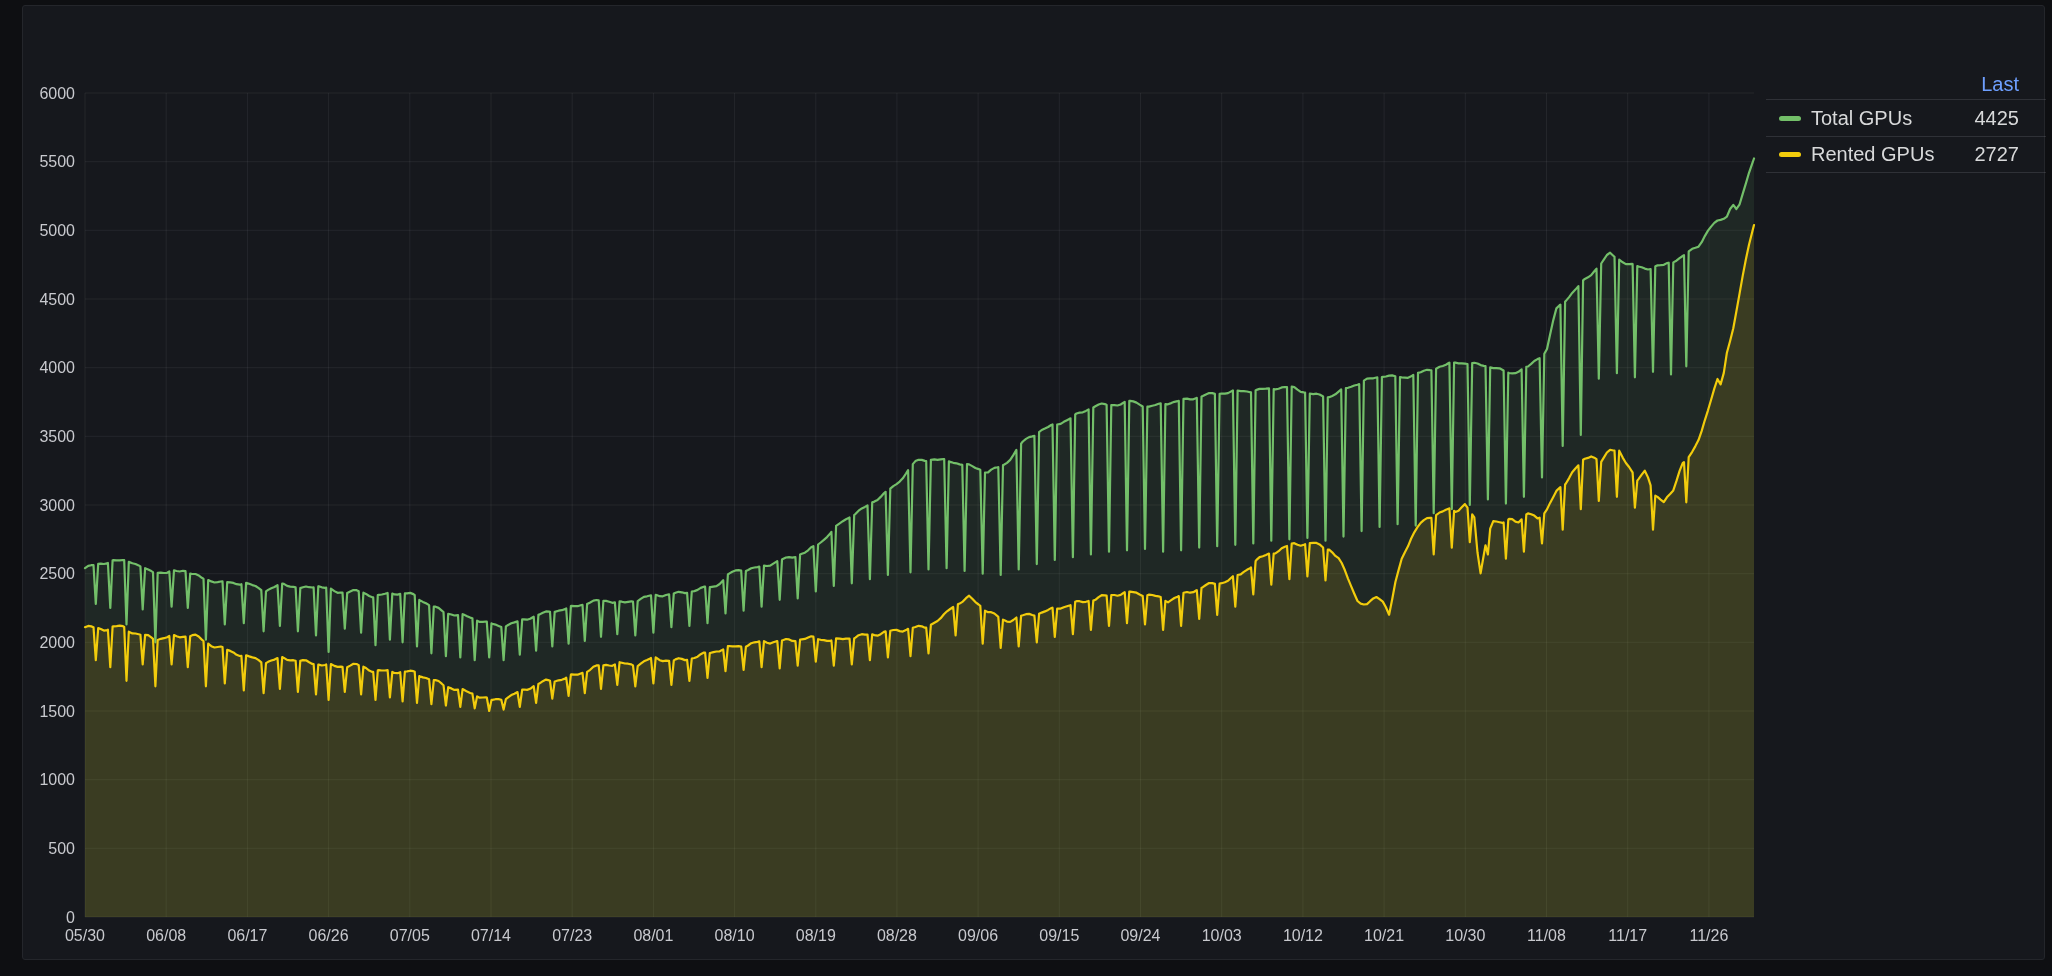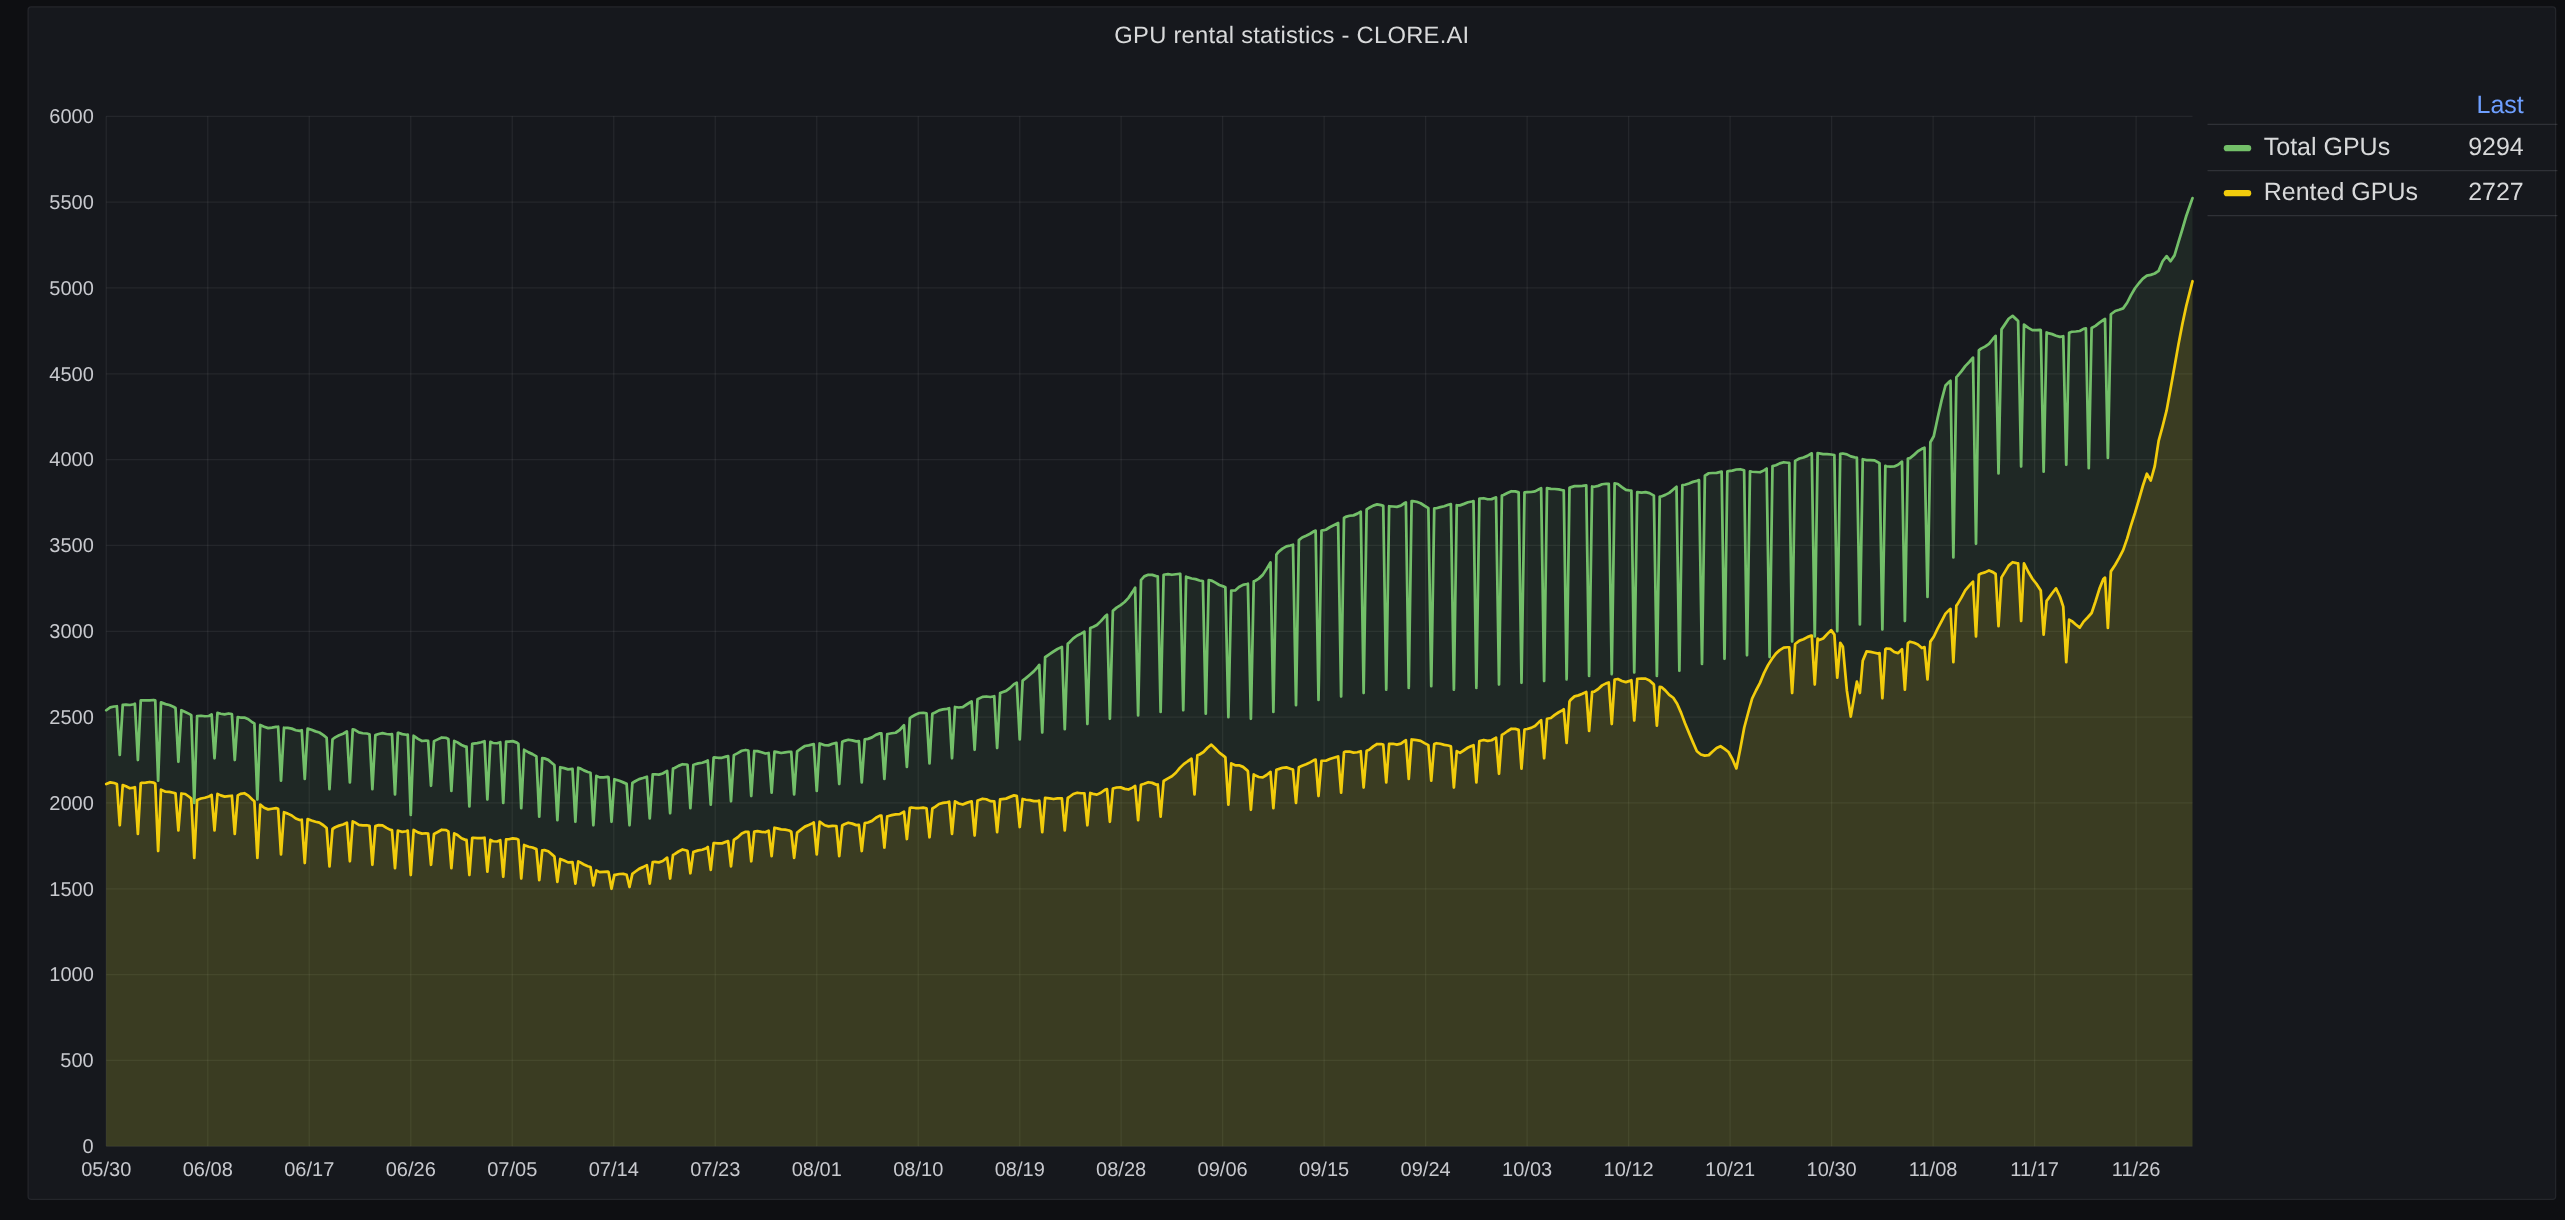--- a/index.html
+++ b/index.html
@@ -95,29 +95,28 @@
         <text x="1523.5" y="935" text-anchor="middle">11/08</text>
         <line x1="1604.7" x2="1604.7" y1="87" y2="911" class="grid"></line>
         <text x="1604.7" y="935" text-anchor="middle">11/17</text>
         <line x1="1685.9" x2="1685.9" y1="87" y2="911" class="grid"></line>
         <text x="1685.9" y="935" text-anchor="middle">11/26</text>
         <polygon points="62.0,562.2 65.2,559.9 68.3,559.2 70.5,559.0 72.8,597.9 75.2,557.9 77.8,557.7 80.9,558.0 84.1,557.4 84.9,557.0 87.3,602.0 89.6,554.3 90.4,554.2 93.6,554.3 96.7,554.3 99.9,554.0 101.2,554.2 103.5,618.5 105.8,555.9 109.4,557.3 112.5,558.0 115.7,559.4 117.4,560.4 119.7,603.4 122.1,562.2 125.2,563.6 128.3,565.1 130.0,566.1 132.4,636.3 134.7,566.8 137.8,566.6 140.9,567.0 144.1,566.8 146.3,565.5 148.6,600.6 151.0,564.3 153.6,565.0 156.7,565.5 159.9,564.8 162.5,565.2 164.8,602.0 167.2,567.7 169.4,568.0 172.5,568.0 175.7,569.4 178.8,571.8 180.5,572.7 182.9,633.6 185.2,574.0 188.3,575.4 191.5,576.5 194.6,576.1 197.8,575.5 199.5,575.4 201.8,618.5 204.2,576.2 207.2,576.3 210.4,576.9 213.6,578.2 216.7,578.7 218.4,578.2 220.8,617.1 223.1,576.9 226.2,577.8 229.4,579.1 232.5,580.0 235.7,582.1 238.3,584.2 240.6,625.3 243.0,585.4 245.1,583.9 248.3,582.2 251.5,581.0 254.5,579.1 256.9,619.9 259.2,577.5 260.9,577.9 264.1,579.9 267.2,580.6 270.4,580.8 272.6,581.4 274.9,625.3 277.3,582.1 279.9,581.2 283.0,580.5 286.2,581.2 289.3,581.5 290.6,581.3 293.0,629.5 295.3,580.3 295.7,580.2 298.8,581.3 302.0,581.8 303.2,581.7 305.6,645.9 307.9,582.6 308.3,582.9 311.4,585.1 314.6,586.8 317.8,586.5 319.5,586.6 321.8,622.6 324.2,586.9 327.2,585.5 330.4,584.0 333.6,584.2 335.7,585.2 338.1,626.7 340.4,586.7 343.0,587.9 346.2,590.0 349.3,591.3 350.2,591.3 352.5,639.1 354.8,589.1 355.7,588.9 358.8,588.5 362.0,587.8 364.6,587.0 366.9,633.6 369.3,587.5 371.4,588.4 374.6,588.6 377.2,587.8 379.6,636.3 381.9,587.3 384.1,587.3 387.2,586.9 390.4,588.1 391.7,589.1 394.0,640.5 396.3,593.8 396.7,594.1 399.9,595.9 403.0,597.3 406.1,599.1 408.4,647.3 410.8,600.5 412.5,600.7 415.6,601.9 418.8,604.6 420.5,606.0 422.9,650.1 425.2,607.8 428.3,608.5 431.4,609.5 435.0,609.1 437.3,651.4 439.6,608.2 440.9,608.6 444.1,610.3 447.2,611.6 449.4,612.2 451.7,654.2 454.1,614.7 456.7,615.9 459.9,615.9 463.0,615.5 463.8,615.6 466.2,651.4 468.5,617.4 469.3,617.7 472.5,618.6 475.6,619.9 478.3,621.1 480.6,654.2 482.9,620.4 485.1,619.0 488.3,617.3 491.4,616.4 494.5,615.4 496.8,648.7 499.2,613.4 500.9,613.4 504.1,613.7 507.2,612.8 510.7,610.7 513.1,644.6 515.4,608.9 516.7,608.4 519.8,606.7 523.0,605.4 526.2,605.6 527.0,605.8 529.3,640.5 531.7,605.8 532.5,605.6 535.6,604.7 538.8,604.2 542.0,603.1 543.2,602.4 545.6,637.7 547.9,600.0 548.3,599.9 551.4,600.2 554.6,600.2 557.7,599.3 559.5,598.9 561.8,635.0 564.1,598.1 567.2,596.5 570.4,594.6 573.5,594.0 575.7,594.4 578.0,630.8 580.4,594.8 583.0,594.9 586.2,595.8 589.3,596.8 591.9,596.4 594.3,628.1 596.6,595.3 598.8,595.7 601.9,596.4 605.1,595.9 608.3,595.4 610.0,595.5 612.3,629.5 614.7,595.1 617.7,592.9 620.9,590.8 624.0,590.3 627.2,589.5 628.0,589.3 630.4,626.7 632.7,588.8 633.5,589.0 636.7,590.2 639.8,590.3 643.0,589.0 646.1,588.3 648.4,621.2 650.8,587.4 652.5,586.7 655.6,585.8 658.8,586.3 661.9,587.1 664.1,586.9 666.4,619.9 668.8,585.5 671.4,585.1 674.6,583.9 677.7,581.9 680.9,580.7 682.1,580.7 684.5,617.1 686.8,581.2 687.2,581.2 690.4,580.6 693.5,580.2 696.7,578.0 700.2,574.2 702.5,607.5 704.9,568.5 706.1,567.6 709.3,565.8 712.5,564.4 715.6,564.2 718.2,564.7 720.6,604.7 722.9,565.0 725.1,564.0 728.2,562.3 731.4,561.5 734.6,561.1 736.3,560.6 738.6,600.6 741.0,559.6 744.0,560.0 747.2,559.7 750.3,557.6 753.5,555.6 754.3,555.2 756.7,593.8 759.0,553.4 759.8,553.0 763.0,551.5 766.1,551.2 769.3,551.6 772.4,551.0 774.7,592.4 777.1,548.5 778.8,547.8 781.9,546.7 785.1,544.3 788.2,541.3 790.4,540.1 792.8,585.5 795.1,538.5 797.7,536.5 800.9,533.8 804.0,531.1 807.2,527.6 808.4,525.9 810.8,580.0 813.1,519.8 816.7,517.3 819.8,515.2 823.0,513.2 826.1,511.7 826.5,511.5 828.8,577.3 831.2,509.1 832.4,508.0 835.6,504.7 838.8,502.4 841.9,500.9 844.5,499.4 846.9,573.2 849.2,496.4 851.4,495.6 854.5,494.0 857.7,490.9 860.9,487.3 862.6,485.8 864.9,569.0 867.3,482.7 870.3,480.1 873.5,478.1 876.7,475.6 879.8,472.3 883.0,467.5 885.1,464.1 887.5,566.3 889.8,458.1 892.4,455.1 895.6,453.8 898.8,453.9 901.9,454.9 903.2,455.1 905.5,563.5 907.9,453.8 911.4,453.3 914.5,453.8 917.7,453.4 920.9,453.0 921.2,453.1 923.6,562.2 925.9,455.3 927.2,455.9 930.3,456.8 933.5,457.3 936.6,458.4 939.3,458.9 941.6,564.9 944.0,458.1 946.1,458.4 949.3,460.1 952.4,462.0 955.6,463.1 957.3,463.8 959.7,567.7 962.0,466.5 965.1,466.4 968.2,463.6 971.4,461.9 974.5,461.2 975.3,461.0 977.7,569.0 980.0,459.1 980.9,458.8 984.0,456.9 987.2,453.9 990.3,449.1 993.4,443.9 995.7,563.5 998.1,437.7 999.8,435.5 1003.0,432.9 1006.1,431.1 1009.3,430.4 1011.4,429.8 1013.8,558.1 1016.1,426.1 1018.7,424.0 1021.9,422.6 1025.1,421.0 1028.2,419.0 1029.5,418.5 1031.8,553.9 1034.2,418.5 1037.7,417.8 1040.8,415.8 1044.0,414.2 1047.2,412.6 1047.5,412.3 1049.9,551.2 1052.2,408.4 1053.5,407.5 1056.6,406.6 1059.8,406.3 1062.9,404.9 1065.6,403.4 1067.9,548.4 1070.3,401.5 1072.4,400.2 1075.6,398.5 1078.7,397.5 1081.9,398.1 1083.6,398.7 1086.0,545.7 1088.3,399.0 1091.4,399.2 1094.5,399.5 1097.7,398.5 1100.8,396.4 1101.7,395.9 1104.0,544.3 1106.3,394.9 1107.2,394.9 1110.3,395.4 1113.5,396.6 1116.6,398.6 1119.7,400.5 1122.0,542.9 1124.4,400.7 1126.1,400.6 1129.3,399.7 1132.4,399.0 1135.6,397.8 1137.7,397.3 1140.1,545.7 1142.4,398.2 1145.0,398.3 1148.2,397.1 1151.4,395.8 1154.5,395.2 1155.8,394.9 1158.1,544.3 1160.5,392.9 1164.0,392.6 1167.1,393.4 1170.3,393.3 1173.5,392.0 1173.8,391.9 1176.2,541.6 1178.5,390.5 1179.8,390.0 1182.9,388.4 1186.1,387.0 1189.3,387.1 1191.9,387.9 1194.2,540.2 1196.6,387.9 1198.7,387.7 1201.9,387.6 1205.0,387.1 1208.2,385.4 1209.9,384.5 1212.3,538.8 1214.6,384.5 1217.7,385.1 1220.8,385.2 1224.0,385.5 1227.1,386.2 1228.0,386.3 1230.3,537.5 1232.6,384.3 1233.5,383.9 1236.6,382.9 1239.8,382.9 1242.9,382.7 1246.0,382.3 1248.3,534.7 1250.7,383.2 1252.4,383.4 1255.6,382.7 1258.7,381.4 1261.9,381.0 1264.0,381.1 1266.4,533.3 1268.7,380.7 1271.3,381.2 1274.5,383.7 1277.7,385.9 1280.8,386.4 1282.1,386.5 1284.4,532.0 1286.8,387.7 1290.3,388.1 1293.5,387.7 1296.6,388.5 1299.8,390.3 1300.1,390.5 1302.5,534.7 1304.8,391.3 1306.1,391.2 1309.2,389.9 1312.4,388.3 1315.6,385.6 1318.2,383.4 1320.5,530.6 1322.9,382.0 1325.0,381.8 1328.2,380.8 1331.3,379.5 1334.5,378.7 1336.2,378.1 1338.6,525.1 1340.9,374.6 1344.0,372.6 1347.1,372.4 1350.3,372.3 1353.4,371.5 1354.3,371.3 1356.6,521.0 1358.9,371.0 1359.8,370.9 1362.9,370.5 1366.1,369.6 1369.2,369.4 1372.3,370.2 1374.6,518.2 1377.0,371.1 1378.7,371.4 1381.9,371.6 1385.0,371.8 1388.2,370.3 1390.3,368.8 1392.7,519.6 1395.0,366.9 1397.7,366.2 1400.8,364.7 1404.0,363.8 1407.1,364.2 1408.4,364.3 1410.7,507.2 1413.1,362.7 1416.6,360.8 1419.8,360.0 1422.9,358.7 1426.1,356.8 1426.4,356.7 1428.8,503.1 1431.1,356.5 1432.4,356.7 1435.5,357.3 1438.7,357.3 1441.9,357.6 1444.5,358.0 1446.8,499.0 1449.2,357.1 1451.3,356.8 1454.5,357.5 1457.6,359.1 1460.8,359.9 1462.5,360.1 1464.9,493.5 1467.2,361.4 1470.3,362.1 1473.4,362.1 1476.6,362.3 1479.7,364.0 1480.6,364.5 1482.9,497.6 1485.3,366.7 1486.1,367.0 1489.2,367.3 1492.4,367.2 1495.5,365.8 1498.6,363.3 1500.9,490.8 1503.3,360.9 1505.0,360.5 1508.2,357.9 1511.3,355.0 1514.5,353.1 1516.6,352.2 1519.0,471.5 1521.3,347.8 1524.0,343.0 1527.1,328.4 1530.3,314.1 1533.4,302.4 1536.6,299.2 1537.4,298.6 1539.7,439.9 1542.1,295.7 1542.9,294.9 1546.1,291.1 1549.2,286.9 1552.4,283.6 1555.4,280.1 1557.8,429.0 1560.1,274.3 1561.8,272.9 1565.0,271.3 1568.2,269.1 1571.3,265.2 1573.5,262.7 1575.8,372.7 1578.2,257.5 1580.8,253.7 1583.9,249.0 1587.1,246.7 1590.3,249.7 1591.5,250.8 1593.9,367.2 1596.2,253.7 1599.7,256.3 1602.9,258.1 1606.1,258.1 1609.2,257.9 1609.6,258.0 1611.9,371.3 1614.3,260.0 1615.5,260.5 1618.7,261.3 1621.8,262.6 1625.0,263.5 1627.6,263.0 1630.0,365.8 1632.3,260.2 1634.5,259.4 1637.6,259.2 1640.8,258.8 1643.9,257.1 1645.7,256.7 1648.0,368.5 1650.3,256.4 1653.4,254.7 1656.6,252.1 1659.7,250.0 1661.0,249.2 1663.3,360.3 1665.7,245.4 1669.2,242.8 1672.4,241.8 1675.5,240.7 1678.7,236.2 1681.8,230.1 1685.0,224.6 1688.1,220.6 1691.3,216.9 1694.5,214.5 1697.6,213.9 1700.8,212.8 1703.9,210.7 1707.1,203.0 1710.3,198.9 1713.4,203.0 1716.6,198.3 1719.7,187.9 1722.9,177.4 1726.0,166.8 1729.2,157.6 1731.0,152.5 1731.0,911 62.0,911" fill="rgba(115,191,105,0.10)"></polygon>
         <polyline points="62.0,562.2 65.2,559.9 68.3,559.2 70.5,559.0 72.8,597.9 75.2,557.9 77.8,557.7 80.9,558.0 84.1,557.4 84.9,557.0 87.3,602.0 89.6,554.3 90.4,554.2 93.6,554.3 96.7,554.3 99.9,554.0 101.2,554.2 103.5,618.5 105.8,555.9 109.4,557.3 112.5,558.0 115.7,559.4 117.4,560.4 119.7,603.4 122.1,562.2 125.2,563.6 128.3,565.1 130.0,566.1 132.4,636.3 134.7,566.8 137.8,566.6 140.9,567.0 144.1,566.8 146.3,565.5 148.6,600.6 151.0,564.3 153.6,565.0 156.7,565.5 159.9,564.8 162.5,565.2 164.8,602.0 167.2,567.7 169.4,568.0 172.5,568.0 175.7,569.4 178.8,571.8 180.5,572.7 182.9,633.6 185.2,574.0 188.3,575.4 191.5,576.5 194.6,576.1 197.8,575.5 199.5,575.4 201.8,618.5 204.2,576.2 207.2,576.3 210.4,576.9 213.6,578.2 216.7,578.7 218.4,578.2 220.8,617.1 223.1,576.9 226.2,577.8 229.4,579.1 232.5,580.0 235.7,582.1 238.3,584.2 240.6,625.3 243.0,585.4 245.1,583.9 248.3,582.2 251.5,581.0 254.5,579.1 256.9,619.9 259.2,577.5 260.9,577.9 264.1,579.9 267.2,580.6 270.4,580.8 272.6,581.4 274.9,625.3 277.3,582.1 279.9,581.2 283.0,580.5 286.2,581.2 289.3,581.5 290.6,581.3 293.0,629.5 295.3,580.3 295.7,580.2 298.8,581.3 302.0,581.8 303.2,581.7 305.6,645.9 307.9,582.6 308.3,582.9 311.4,585.1 314.6,586.8 317.8,586.5 319.5,586.6 321.8,622.6 324.2,586.9 327.2,585.5 330.4,584.0 333.6,584.2 335.7,585.2 338.1,626.7 340.4,586.7 343.0,587.9 346.2,590.0 349.3,591.3 350.2,591.3 352.5,639.1 354.8,589.1 355.7,588.9 358.8,588.5 362.0,587.8 364.6,587.0 366.9,633.6 369.3,587.5 371.4,588.4 374.6,588.6 377.2,587.8 379.6,636.3 381.9,587.3 384.1,587.3 387.2,586.9 390.4,588.1 391.7,589.1 394.0,640.5 396.3,593.8 396.7,594.1 399.9,595.9 403.0,597.3 406.1,599.1 408.4,647.3 410.8,600.5 412.5,600.7 415.6,601.9 418.8,604.6 420.5,606.0 422.9,650.1 425.2,607.8 428.3,608.5 431.4,609.5 435.0,609.1 437.3,651.4 439.6,608.2 440.9,608.6 444.1,610.3 447.2,611.6 449.4,612.2 451.7,654.2 454.1,614.7 456.7,615.9 459.9,615.9 463.0,615.5 463.8,615.6 466.2,651.4 468.5,617.4 469.3,617.7 472.5,618.6 475.6,619.9 478.3,621.1 480.6,654.2 482.9,620.4 485.1,619.0 488.3,617.3 491.4,616.4 494.5,615.4 496.8,648.7 499.2,613.4 500.9,613.4 504.1,613.7 507.2,612.8 510.7,610.7 513.1,644.6 515.4,608.9 516.7,608.4 519.8,606.7 523.0,605.4 526.2,605.6 527.0,605.8 529.3,640.5 531.7,605.8 532.5,605.6 535.6,604.7 538.8,604.2 542.0,603.1 543.2,602.4 545.6,637.7 547.9,600.0 548.3,599.9 551.4,600.2 554.6,600.2 557.7,599.3 559.5,598.9 561.8,635.0 564.1,598.1 567.2,596.5 570.4,594.6 573.5,594.0 575.7,594.4 578.0,630.8 580.4,594.8 583.0,594.9 586.2,595.8 589.3,596.8 591.9,596.4 594.3,628.1 596.6,595.3 598.8,595.7 601.9,596.4 605.1,595.9 608.3,595.4 610.0,595.5 612.3,629.5 614.7,595.1 617.7,592.9 620.9,590.8 624.0,590.3 627.2,589.5 628.0,589.3 630.4,626.7 632.7,588.8 633.5,589.0 636.7,590.2 639.8,590.3 643.0,589.0 646.1,588.3 648.4,621.2 650.8,587.4 652.5,586.7 655.6,585.8 658.8,586.3 661.9,587.1 664.1,586.9 666.4,619.9 668.8,585.5 671.4,585.1 674.6,583.9 677.7,581.9 680.9,580.7 682.1,580.7 684.5,617.1 686.8,581.2 687.2,581.2 690.4,580.6 693.5,580.2 696.7,578.0 700.2,574.2 702.5,607.5 704.9,568.5 706.1,567.6 709.3,565.8 712.5,564.4 715.6,564.2 718.2,564.7 720.6,604.7 722.9,565.0 725.1,564.0 728.2,562.3 731.4,561.5 734.6,561.1 736.3,560.6 738.6,600.6 741.0,559.6 744.0,560.0 747.2,559.7 750.3,557.6 753.5,555.6 754.3,555.2 756.7,593.8 759.0,553.4 759.8,553.0 763.0,551.5 766.1,551.2 769.3,551.6 772.4,551.0 774.7,592.4 777.1,548.5 778.8,547.8 781.9,546.7 785.1,544.3 788.2,541.3 790.4,540.1 792.8,585.5 795.1,538.5 797.7,536.5 800.9,533.8 804.0,531.1 807.2,527.6 808.4,525.9 810.8,580.0 813.1,519.8 816.7,517.3 819.8,515.2 823.0,513.2 826.1,511.7 826.5,511.5 828.8,577.3 831.2,509.1 832.4,508.0 835.6,504.7 838.8,502.4 841.9,500.9 844.5,499.4 846.9,573.2 849.2,496.4 851.4,495.6 854.5,494.0 857.7,490.9 860.9,487.3 862.6,485.8 864.9,569.0 867.3,482.7 870.3,480.1 873.5,478.1 876.7,475.6 879.8,472.3 883.0,467.5 885.1,464.1 887.5,566.3 889.8,458.1 892.4,455.1 895.6,453.8 898.8,453.9 901.9,454.9 903.2,455.1 905.5,563.5 907.9,453.8 911.4,453.3 914.5,453.8 917.7,453.4 920.9,453.0 921.2,453.1 923.6,562.2 925.9,455.3 927.2,455.9 930.3,456.8 933.5,457.3 936.6,458.4 939.3,458.9 941.6,564.9 944.0,458.1 946.1,458.4 949.3,460.1 952.4,462.0 955.6,463.1 957.3,463.8 959.7,567.7 962.0,466.5 965.1,466.4 968.2,463.6 971.4,461.9 974.5,461.2 975.3,461.0 977.7,569.0 980.0,459.1 980.9,458.8 984.0,456.9 987.2,453.9 990.3,449.1 993.4,443.9 995.7,563.5 998.1,437.7 999.8,435.5 1003.0,432.9 1006.1,431.1 1009.3,430.4 1011.4,429.8 1013.8,558.1 1016.1,426.1 1018.7,424.0 1021.9,422.6 1025.1,421.0 1028.2,419.0 1029.5,418.5 1031.8,553.9 1034.2,418.5 1037.7,417.8 1040.8,415.8 1044.0,414.2 1047.2,412.6 1047.5,412.3 1049.9,551.2 1052.2,408.4 1053.5,407.5 1056.6,406.6 1059.8,406.3 1062.9,404.9 1065.6,403.4 1067.9,548.4 1070.3,401.5 1072.4,400.2 1075.6,398.5 1078.7,397.5 1081.9,398.1 1083.6,398.7 1086.0,545.7 1088.3,399.0 1091.4,399.2 1094.5,399.5 1097.7,398.5 1100.8,396.4 1101.7,395.9 1104.0,544.3 1106.3,394.9 1107.2,394.9 1110.3,395.4 1113.5,396.6 1116.6,398.6 1119.7,400.5 1122.0,542.9 1124.4,400.7 1126.1,400.6 1129.3,399.7 1132.4,399.0 1135.6,397.8 1137.7,397.3 1140.1,545.7 1142.4,398.2 1145.0,398.3 1148.2,397.1 1151.4,395.8 1154.5,395.2 1155.8,394.9 1158.1,544.3 1160.5,392.9 1164.0,392.6 1167.1,393.4 1170.3,393.3 1173.5,392.0 1173.8,391.9 1176.2,541.6 1178.5,390.5 1179.8,390.0 1182.9,388.4 1186.1,387.0 1189.3,387.1 1191.9,387.9 1194.2,540.2 1196.6,387.9 1198.7,387.7 1201.9,387.6 1205.0,387.1 1208.2,385.4 1209.9,384.5 1212.3,538.8 1214.6,384.5 1217.7,385.1 1220.8,385.2 1224.0,385.5 1227.1,386.2 1228.0,386.3 1230.3,537.5 1232.6,384.3 1233.5,383.9 1236.6,382.9 1239.8,382.9 1242.9,382.7 1246.0,382.3 1248.3,534.7 1250.7,383.2 1252.4,383.4 1255.6,382.7 1258.7,381.4 1261.9,381.0 1264.0,381.1 1266.4,533.3 1268.7,380.7 1271.3,381.2 1274.5,383.7 1277.7,385.9 1280.8,386.4 1282.1,386.5 1284.4,532.0 1286.8,387.7 1290.3,388.1 1293.5,387.7 1296.6,388.5 1299.8,390.3 1300.1,390.5 1302.5,534.7 1304.8,391.3 1306.1,391.2 1309.2,389.9 1312.4,388.3 1315.6,385.6 1318.2,383.4 1320.5,530.6 1322.9,382.0 1325.0,381.8 1328.2,380.8 1331.3,379.5 1334.5,378.7 1336.2,378.1 1338.6,525.1 1340.9,374.6 1344.0,372.6 1347.1,372.4 1350.3,372.3 1353.4,371.5 1354.3,371.3 1356.6,521.0 1358.9,371.0 1359.8,370.9 1362.9,370.5 1366.1,369.6 1369.2,369.4 1372.3,370.2 1374.6,518.2 1377.0,371.1 1378.7,371.4 1381.9,371.6 1385.0,371.8 1388.2,370.3 1390.3,368.8 1392.7,519.6 1395.0,366.9 1397.7,366.2 1400.8,364.7 1404.0,363.8 1407.1,364.2 1408.4,364.3 1410.7,507.2 1413.1,362.7 1416.6,360.8 1419.8,360.0 1422.9,358.7 1426.1,356.8 1426.4,356.7 1428.8,503.1 1431.1,356.5 1432.4,356.7 1435.5,357.3 1438.7,357.3 1441.9,357.6 1444.5,358.0 1446.8,499.0 1449.2,357.1 1451.3,356.8 1454.5,357.5 1457.6,359.1 1460.8,359.9 1462.5,360.1 1464.9,493.5 1467.2,361.4 1470.3,362.1 1473.4,362.1 1476.6,362.3 1479.7,364.0 1480.6,364.5 1482.9,497.6 1485.3,366.7 1486.1,367.0 1489.2,367.3 1492.4,367.2 1495.5,365.8 1498.6,363.3 1500.9,490.8 1503.3,360.9 1505.0,360.5 1508.2,357.9 1511.3,355.0 1514.5,353.1 1516.6,352.2 1519.0,471.5 1521.3,347.8 1524.0,343.0 1527.1,328.4 1530.3,314.1 1533.4,302.4 1536.6,299.2 1537.4,298.6 1539.7,439.9 1542.1,295.7 1542.9,294.9 1546.1,291.1 1549.2,286.9 1552.4,283.6 1555.4,280.1 1557.8,429.0 1560.1,274.3 1561.8,272.9 1565.0,271.3 1568.2,269.1 1571.3,265.2 1573.5,262.7 1575.8,372.7 1578.2,257.5 1580.8,253.7 1583.9,249.0 1587.1,246.7 1590.3,249.7 1591.5,250.8 1593.9,367.2 1596.2,253.7 1599.7,256.3 1602.9,258.1 1606.1,258.1 1609.2,257.9 1609.6,258.0 1611.9,371.3 1614.3,260.0 1615.5,260.5 1618.7,261.3 1621.8,262.6 1625.0,263.5 1627.6,263.0 1630.0,365.8 1632.3,260.2 1634.5,259.4 1637.6,259.2 1640.8,258.8 1643.9,257.1 1645.7,256.7 1648.0,368.5 1650.3,256.4 1653.4,254.7 1656.6,252.1 1659.7,250.0 1661.0,249.2 1663.3,360.3 1665.7,245.4 1669.2,242.8 1672.4,241.8 1675.5,240.7 1678.7,236.2 1681.8,230.1 1685.0,224.6 1688.1,220.6 1691.3,216.9 1694.5,214.5 1697.6,213.9 1700.8,212.8 1703.9,210.7 1707.1,203.0 1710.3,198.9 1713.4,203.0 1716.6,198.3 1719.7,187.9 1722.9,177.4 1726.0,166.8 1729.2,157.6 1731.0,152.5" fill="none" stroke="#73bf69" stroke-width="2.2" stroke-linejoin="round" stroke-linecap="round"></polyline>
         <polygon points="62.0,621.2 65.2,619.9 68.3,620.4 70.5,621.2 72.8,654.2 75.2,622.1 77.8,623.0 80.9,624.6 84.1,624.1 84.9,623.7 87.3,661.1 89.6,620.6 90.4,620.3 93.6,620.1 96.7,619.6 99.9,620.1 101.2,621.0 103.5,674.8 105.8,625.7 109.4,627.4 112.5,627.5 115.7,628.2 117.4,628.7 119.7,658.3 122.1,628.8 125.2,629.2 128.3,631.4 130.0,632.8 132.4,680.3 134.7,634.0 137.8,632.8 140.9,632.2 144.1,631.2 146.3,630.0 148.6,658.3 151.0,629.1 153.6,630.3 156.7,631.3 159.9,630.9 162.5,630.6 164.8,661.1 167.2,630.3 169.4,629.1 172.5,628.6 175.7,630.5 178.8,633.6 180.5,635.0 182.9,680.3 185.2,637.7 188.3,640.2 191.5,641.5 194.6,641.0 197.8,640.5 199.5,641.0 201.8,677.5 204.2,643.8 207.2,644.9 210.4,646.4 213.6,648.8 216.7,650.0 218.4,649.8 220.8,684.4 223.1,649.3 226.2,650.4 229.4,651.4 232.5,652.1 235.7,654.2 238.3,656.4 240.6,687.1 243.0,657.2 245.1,655.8 248.3,654.5 251.5,653.6 254.5,652.1 256.9,683.0 259.2,651.1 260.9,651.9 264.1,653.9 267.2,654.3 270.4,654.2 272.6,654.7 274.9,685.8 277.3,654.9 279.9,654.1 283.0,654.3 286.2,656.3 289.3,657.9 290.6,658.1 293.0,688.5 295.3,658.5 295.7,658.6 298.8,659.5 302.0,659.0 303.2,658.5 305.6,694.0 307.9,658.0 308.3,658.2 311.4,659.9 314.6,660.9 317.8,660.6 319.5,660.8 321.8,685.8 324.2,661.2 327.2,659.6 330.4,657.8 333.6,658.0 335.7,659.1 338.1,688.5 340.4,660.7 343.0,662.0 346.2,664.6 349.3,665.9 350.2,665.9 352.5,694.0 354.8,664.3 355.7,664.2 358.8,664.5 362.0,664.5 364.6,664.2 366.9,691.3 369.3,665.9 371.4,667.0 374.6,667.2 377.2,666.2 379.6,695.4 381.9,665.5 384.1,665.4 387.2,664.7 390.4,665.1 391.7,665.8 394.0,696.8 396.3,670.0 396.7,670.2 399.9,671.4 403.0,672.0 406.1,673.3 408.4,698.1 410.8,674.2 412.5,674.1 415.6,675.0 418.8,677.7 420.5,679.2 422.9,699.5 425.2,681.2 428.3,682.4 431.4,683.9 435.0,683.7 437.3,700.9 439.6,683.1 440.9,683.7 444.1,685.6 447.2,687.0 449.4,687.6 451.7,702.3 454.1,690.4 456.7,691.7 459.9,691.5 463.0,691.3 463.8,691.5 466.2,705.0 468.5,693.9 469.3,693.9 472.5,693.2 475.6,693.1 478.3,693.8 480.6,703.6 482.9,693.1 485.1,691.4 488.3,689.1 491.4,687.7 494.5,686.1 496.8,700.9 499.2,683.6 500.9,683.5 504.1,683.9 507.2,682.8 510.7,680.1 513.1,696.8 515.4,677.9 516.7,677.3 519.8,675.2 523.0,673.6 526.2,674.4 527.0,674.8 529.3,692.6 531.7,675.5 532.5,675.3 535.6,674.3 538.8,673.8 542.0,672.6 543.2,671.6 545.6,689.9 547.9,668.5 548.3,668.4 551.4,668.7 554.6,668.7 557.7,667.5 559.5,666.9 561.8,687.1 564.1,665.9 567.2,663.8 570.4,660.8 573.5,659.4 575.7,659.4 578.0,683.0 580.4,659.3 583.0,658.9 586.2,659.5 589.3,659.8 591.9,658.5 594.3,678.9 596.6,656.2 598.8,656.7 601.9,657.5 605.1,657.7 608.3,658.4 610.0,659.4 612.3,680.3 614.7,660.1 617.7,657.7 620.9,655.3 624.0,654.0 627.2,652.5 628.0,652.0 630.4,677.5 632.7,651.4 633.5,651.9 636.7,654.2 639.8,655.1 643.0,654.7 646.1,654.8 648.4,678.9 650.8,654.4 652.5,653.4 655.6,652.2 658.8,652.9 661.9,654.1 664.1,653.9 666.4,674.8 668.8,652.5 671.4,652.0 674.6,650.7 677.7,648.2 680.9,646.5 682.1,646.5 684.5,672.0 686.8,647.0 687.2,647.0 690.4,646.1 693.5,645.5 696.7,645.3 700.2,643.4 702.5,665.2 704.9,640.2 706.1,640.0 709.3,640.4 712.5,640.4 715.6,640.1 718.2,640.6 720.6,663.8 722.9,640.8 725.1,639.5 728.2,637.2 731.4,636.3 734.6,635.9 736.3,635.4 738.6,661.1 741.0,635.1 744.0,636.8 747.2,637.6 750.3,636.3 753.5,635.2 754.3,635.1 756.7,662.4 759.0,634.5 759.8,634.2 763.0,633.0 766.1,633.4 769.3,634.9 772.4,635.1 774.7,659.7 777.1,633.5 778.8,633.3 781.9,632.9 785.1,631.5 788.2,630.3 790.4,630.6 792.8,655.6 795.1,633.2 797.7,633.8 800.9,634.1 804.0,634.9 807.2,634.9 808.4,634.5 810.8,659.7 813.1,632.3 816.7,632.7 819.8,633.2 823.0,632.7 826.1,632.7 826.5,632.7 828.8,658.3 831.2,632.4 832.4,631.6 835.6,629.2 838.8,628.2 841.9,628.6 844.5,628.6 846.9,654.2 849.2,628.4 851.4,629.1 854.5,629.7 857.7,628.2 860.9,625.9 862.6,625.3 864.9,651.4 867.3,624.8 870.3,624.0 873.5,623.9 876.7,625.1 879.8,625.6 883.0,624.1 885.1,622.8 887.5,650.1 889.8,621.8 892.4,621.0 895.6,619.8 898.8,620.3 901.9,621.7 903.2,621.6 905.5,647.3 907.9,618.8 911.4,616.7 914.5,615.0 917.7,612.2 920.9,608.3 924.0,605.3 927.2,603.0 930.2,601.0 932.6,629.5 934.9,598.3 936.6,597.6 939.8,595.6 943.0,592.2 946.1,589.7 949.3,592.8 952.4,596.1 955.6,598.5 957.3,599.9 959.7,637.7 962.0,604.7 965.1,606.2 968.2,606.2 971.4,607.5 974.5,610.1 975.3,610.8 977.7,641.8 980.0,613.6 980.9,614.1 984.0,615.6 987.2,615.9 990.3,614.0 993.4,611.5 995.7,640.5 998.1,609.8 999.8,609.3 1003.0,608.2 1006.1,607.9 1009.3,609.0 1011.4,609.6 1013.8,636.3 1016.1,607.8 1018.7,606.6 1021.9,605.4 1025.1,603.9 1028.2,602.1 1029.5,601.7 1031.8,630.8 1034.2,602.6 1037.7,602.6 1040.8,601.2 1044.0,600.2 1047.2,599.3 1047.5,599.1 1049.9,628.1 1052.2,595.8 1053.5,595.2 1056.6,595.2 1059.8,596.1 1062.9,595.8 1065.6,595.0 1067.9,624.0 1070.3,594.6 1072.4,593.8 1075.6,591.1 1078.7,589.2 1081.9,589.3 1083.6,589.6 1086.0,619.9 1088.3,589.0 1091.4,589.0 1094.5,589.7 1097.7,588.9 1100.8,586.7 1101.7,586.2 1104.0,617.1 1106.3,585.6 1107.2,585.7 1110.3,586.1 1113.5,586.7 1116.6,588.5 1119.7,590.1 1122.0,618.5 1124.4,589.2 1126.1,588.6 1129.3,589.0 1132.4,589.9 1135.6,590.4 1137.7,591.0 1140.1,624.0 1142.4,594.9 1145.0,596.3 1148.2,594.2 1151.4,592.0 1154.5,590.7 1155.8,590.1 1158.1,619.9 1160.5,586.8 1164.0,586.0 1167.1,586.7 1170.3,586.2 1173.5,584.3 1173.8,584.1 1176.2,613.0 1178.5,581.9 1179.8,581.2 1182.9,579.0 1186.1,577.0 1189.3,577.1 1191.9,577.9 1194.2,608.9 1196.6,577.6 1198.7,577.2 1201.9,576.3 1205.0,574.8 1208.2,571.7 1209.9,570.2 1212.3,600.6 1214.6,569.0 1217.7,568.4 1220.8,565.9 1224.0,563.8 1227.1,562.1 1228.0,561.4 1230.3,588.3 1232.6,555.2 1233.5,553.9 1236.6,551.1 1239.8,550.3 1242.9,549.0 1246.0,547.6 1248.3,578.7 1250.7,547.5 1252.4,547.3 1255.6,545.2 1258.7,542.3 1261.9,540.7 1264.0,540.0 1266.4,573.2 1268.7,537.7 1271.3,537.2 1274.5,538.8 1277.7,539.7 1280.8,538.7 1282.1,538.2 1284.4,570.4 1286.8,537.1 1290.3,536.8 1293.5,536.9 1296.6,538.4 1299.8,541.3 1300.1,541.6 1302.5,574.5 1304.8,543.5 1306.1,543.6 1309.2,546.3 1312.4,549.9 1315.6,552.2 1318.7,557.0 1321.9,564.3 1325.0,572.6 1328.2,580.3 1331.3,587.7 1334.5,595.0 1337.7,597.6 1340.8,598.5 1344.0,598.1 1347.1,595.2 1350.3,592.4 1353.4,591.0 1356.6,593.1 1359.8,595.6 1362.9,601.2 1366.1,608.7 1369.2,593.2 1372.4,576.0 1375.5,564.4 1378.7,552.8 1381.9,546.2 1385.0,540.3 1388.2,532.5 1391.3,526.3 1394.5,521.2 1397.7,516.9 1400.8,514.1 1404.0,512.1 1407.1,511.8 1408.4,511.8 1410.7,548.4 1413.1,509.2 1416.6,506.5 1419.8,505.4 1422.9,503.7 1426.1,502.4 1426.4,502.4 1428.8,541.6 1431.1,504.9 1432.4,506.0 1435.5,504.8 1438.7,501.3 1441.9,498.1 1444.5,501.7 1446.8,536.1 1449.2,508.3 1451.3,511.4 1454.5,546.5 1457.6,567.3 1460.8,548.8 1462.5,539.3 1464.9,548.4 1467.2,522.6 1470.3,515.1 1473.4,515.5 1476.6,516.2 1479.7,516.9 1480.6,516.5 1482.9,552.6 1485.3,513.5 1486.1,512.8 1489.2,513.1 1492.4,515.6 1495.5,516.5 1498.6,513.3 1500.9,545.7 1503.3,508.5 1505.0,507.4 1508.2,508.2 1511.3,509.6 1514.5,512.4 1516.6,511.7 1519.0,537.5 1521.3,507.3 1524.0,503.4 1527.1,496.9 1530.3,490.9 1533.4,484.9 1536.6,481.7 1537.4,481.2 1539.7,523.7 1542.1,478.5 1542.9,477.5 1546.1,472.1 1549.2,466.3 1552.4,462.5 1555.4,459.3 1557.8,503.1 1560.1,453.8 1561.8,452.8 1565.0,451.9 1568.2,450.4 1571.3,451.7 1573.5,453.2 1575.8,494.9 1578.2,455.9 1580.8,451.7 1583.9,446.5 1587.1,443.8 1590.3,444.5 1591.5,444.6 1593.9,490.8 1596.2,444.7 1599.7,451.6 1602.9,457.0 1606.1,461.0 1609.2,465.8 1609.6,466.4 1611.9,501.7 1614.3,474.7 1615.5,473.1 1618.7,468.6 1621.8,464.7 1625.0,471.4 1627.6,479.3 1630.0,523.7 1632.3,489.7 1634.5,490.9 1637.6,493.6 1640.8,496.1 1643.9,491.3 1647.1,488.0 1650.3,484.4 1653.4,475.2 1656.6,464.9 1659.7,457.2 1661.0,456.1 1663.3,496.3 1665.7,451.1 1669.2,445.8 1672.4,440.1 1675.5,434.1 1678.7,424.9 1681.8,414.3 1685.0,404.3 1688.1,393.8 1691.3,382.6 1694.5,373.0 1697.6,378.4 1700.8,366.9 1703.9,346.7 1707.1,335.0 1710.3,322.3 1713.4,305.3 1716.6,287.4 1719.7,269.9 1722.9,253.2 1726.0,238.8 1729.2,226.1 1731.0,219.0 1731.0,911 62.0,911" fill="rgba(242,204,12,0.13)"></polygon>
         <polyline points="62.0,621.2 65.2,619.9 68.3,620.4 70.5,621.2 72.8,654.2 75.2,622.1 77.8,623.0 80.9,624.6 84.1,624.1 84.9,623.7 87.3,661.1 89.6,620.6 90.4,620.3 93.6,620.1 96.7,619.6 99.9,620.1 101.2,621.0 103.5,674.8 105.8,625.7 109.4,627.4 112.5,627.5 115.7,628.2 117.4,628.7 119.7,658.3 122.1,628.8 125.2,629.2 128.3,631.4 130.0,632.8 132.4,680.3 134.7,634.0 137.8,632.8 140.9,632.2 144.1,631.2 146.3,630.0 148.6,658.3 151.0,629.1 153.6,630.3 156.7,631.3 159.9,630.9 162.5,630.6 164.8,661.1 167.2,630.3 169.4,629.1 172.5,628.6 175.7,630.5 178.8,633.6 180.5,635.0 182.9,680.3 185.2,637.7 188.3,640.2 191.5,641.5 194.6,641.0 197.8,640.5 199.5,641.0 201.8,677.5 204.2,643.8 207.2,644.9 210.4,646.4 213.6,648.8 216.7,650.0 218.4,649.8 220.8,684.4 223.1,649.3 226.2,650.4 229.4,651.4 232.5,652.1 235.7,654.2 238.3,656.4 240.6,687.1 243.0,657.2 245.1,655.8 248.3,654.5 251.5,653.6 254.5,652.1 256.9,683.0 259.2,651.1 260.9,651.9 264.1,653.9 267.2,654.3 270.4,654.2 272.6,654.7 274.9,685.8 277.3,654.9 279.9,654.1 283.0,654.3 286.2,656.3 289.3,657.9 290.6,658.1 293.0,688.5 295.3,658.5 295.7,658.6 298.8,659.5 302.0,659.0 303.2,658.5 305.6,694.0 307.9,658.0 308.3,658.2 311.4,659.9 314.6,660.9 317.8,660.6 319.5,660.8 321.8,685.8 324.2,661.2 327.2,659.6 330.4,657.8 333.6,658.0 335.7,659.1 338.1,688.5 340.4,660.7 343.0,662.0 346.2,664.6 349.3,665.9 350.2,665.9 352.5,694.0 354.8,664.3 355.7,664.2 358.8,664.5 362.0,664.5 364.6,664.2 366.9,691.3 369.3,665.9 371.4,667.0 374.6,667.2 377.2,666.2 379.6,695.4 381.9,665.5 384.1,665.4 387.2,664.7 390.4,665.1 391.7,665.8 394.0,696.8 396.3,670.0 396.7,670.2 399.9,671.4 403.0,672.0 406.1,673.3 408.4,698.1 410.8,674.2 412.5,674.1 415.6,675.0 418.8,677.7 420.5,679.2 422.9,699.5 425.2,681.2 428.3,682.4 431.4,683.9 435.0,683.7 437.3,700.9 439.6,683.1 440.9,683.7 444.1,685.6 447.2,687.0 449.4,687.6 451.7,702.3 454.1,690.4 456.7,691.7 459.9,691.5 463.0,691.3 463.8,691.5 466.2,705.0 468.5,693.9 469.3,693.9 472.5,693.2 475.6,693.1 478.3,693.8 480.6,703.6 482.9,693.1 485.1,691.4 488.3,689.1 491.4,687.7 494.5,686.1 496.8,700.9 499.2,683.6 500.9,683.5 504.1,683.9 507.2,682.8 510.7,680.1 513.1,696.8 515.4,677.9 516.7,677.3 519.8,675.2 523.0,673.6 526.2,674.4 527.0,674.8 529.3,692.6 531.7,675.5 532.5,675.3 535.6,674.3 538.8,673.8 542.0,672.6 543.2,671.6 545.6,689.9 547.9,668.5 548.3,668.4 551.4,668.7 554.6,668.7 557.7,667.5 559.5,666.9 561.8,687.1 564.1,665.9 567.2,663.8 570.4,660.8 573.5,659.4 575.7,659.4 578.0,683.0 580.4,659.3 583.0,658.9 586.2,659.5 589.3,659.8 591.9,658.5 594.3,678.9 596.6,656.2 598.8,656.7 601.9,657.5 605.1,657.7 608.3,658.4 610.0,659.4 612.3,680.3 614.7,660.1 617.7,657.7 620.9,655.3 624.0,654.0 627.2,652.5 628.0,652.0 630.4,677.5 632.7,651.4 633.5,651.9 636.7,654.2 639.8,655.1 643.0,654.7 646.1,654.8 648.4,678.9 650.8,654.4 652.5,653.4 655.6,652.2 658.8,652.9 661.9,654.1 664.1,653.9 666.4,674.8 668.8,652.5 671.4,652.0 674.6,650.7 677.7,648.2 680.9,646.5 682.1,646.5 684.5,672.0 686.8,647.0 687.2,647.0 690.4,646.1 693.5,645.5 696.7,645.3 700.2,643.4 702.5,665.2 704.9,640.2 706.1,640.0 709.3,640.4 712.5,640.4 715.6,640.1 718.2,640.6 720.6,663.8 722.9,640.8 725.1,639.5 728.2,637.2 731.4,636.3 734.6,635.9 736.3,635.4 738.6,661.1 741.0,635.1 744.0,636.8 747.2,637.6 750.3,636.3 753.5,635.2 754.3,635.1 756.7,662.4 759.0,634.5 759.8,634.2 763.0,633.0 766.1,633.4 769.3,634.9 772.4,635.1 774.7,659.7 777.1,633.5 778.8,633.3 781.9,632.9 785.1,631.5 788.2,630.3 790.4,630.6 792.8,655.6 795.1,633.2 797.7,633.8 800.9,634.1 804.0,634.9 807.2,634.9 808.4,634.5 810.8,659.7 813.1,632.3 816.7,632.7 819.8,633.2 823.0,632.7 826.1,632.7 826.5,632.7 828.8,658.3 831.2,632.4 832.4,631.6 835.6,629.2 838.8,628.2 841.9,628.6 844.5,628.6 846.9,654.2 849.2,628.4 851.4,629.1 854.5,629.7 857.7,628.2 860.9,625.9 862.6,625.3 864.9,651.4 867.3,624.8 870.3,624.0 873.5,623.9 876.7,625.1 879.8,625.6 883.0,624.1 885.1,622.8 887.5,650.1 889.8,621.8 892.4,621.0 895.6,619.8 898.8,620.3 901.9,621.7 903.2,621.6 905.5,647.3 907.9,618.8 911.4,616.7 914.5,615.0 917.7,612.2 920.9,608.3 924.0,605.3 927.2,603.0 930.2,601.0 932.6,629.5 934.9,598.3 936.6,597.6 939.8,595.6 943.0,592.2 946.1,589.7 949.3,592.8 952.4,596.1 955.6,598.5 957.3,599.9 959.7,637.7 962.0,604.7 965.1,606.2 968.2,606.2 971.4,607.5 974.5,610.1 975.3,610.8 977.7,641.8 980.0,613.6 980.9,614.1 984.0,615.6 987.2,615.9 990.3,614.0 993.4,611.5 995.7,640.5 998.1,609.8 999.8,609.3 1003.0,608.2 1006.1,607.9 1009.3,609.0 1011.4,609.6 1013.8,636.3 1016.1,607.8 1018.7,606.6 1021.9,605.4 1025.1,603.9 1028.2,602.1 1029.5,601.7 1031.8,630.8 1034.2,602.6 1037.7,602.6 1040.8,601.2 1044.0,600.2 1047.2,599.3 1047.5,599.1 1049.9,628.1 1052.2,595.8 1053.5,595.2 1056.6,595.2 1059.8,596.1 1062.9,595.8 1065.6,595.0 1067.9,624.0 1070.3,594.6 1072.4,593.8 1075.6,591.1 1078.7,589.2 1081.9,589.3 1083.6,589.6 1086.0,619.9 1088.3,589.0 1091.4,589.0 1094.5,589.7 1097.7,588.9 1100.8,586.7 1101.7,586.2 1104.0,617.1 1106.3,585.6 1107.2,585.7 1110.3,586.1 1113.5,586.7 1116.6,588.5 1119.7,590.1 1122.0,618.5 1124.4,589.2 1126.1,588.6 1129.3,589.0 1132.4,589.9 1135.6,590.4 1137.7,591.0 1140.1,624.0 1142.4,594.9 1145.0,596.3 1148.2,594.2 1151.4,592.0 1154.5,590.7 1155.8,590.1 1158.1,619.9 1160.5,586.8 1164.0,586.0 1167.1,586.7 1170.3,586.2 1173.5,584.3 1173.8,584.1 1176.2,613.0 1178.5,581.9 1179.8,581.2 1182.9,579.0 1186.1,577.0 1189.3,577.1 1191.9,577.9 1194.2,608.9 1196.6,577.6 1198.7,577.2 1201.9,576.3 1205.0,574.8 1208.2,571.7 1209.9,570.2 1212.3,600.6 1214.6,569.0 1217.7,568.4 1220.8,565.9 1224.0,563.8 1227.1,562.1 1228.0,561.4 1230.3,588.3 1232.6,555.2 1233.5,553.9 1236.6,551.1 1239.8,550.3 1242.9,549.0 1246.0,547.6 1248.3,578.7 1250.7,547.5 1252.4,547.3 1255.6,545.2 1258.7,542.3 1261.9,540.7 1264.0,540.0 1266.4,573.2 1268.7,537.7 1271.3,537.2 1274.5,538.8 1277.7,539.7 1280.8,538.7 1282.1,538.2 1284.4,570.4 1286.8,537.1 1290.3,536.8 1293.5,536.9 1296.6,538.4 1299.8,541.3 1300.1,541.6 1302.5,574.5 1304.8,543.5 1306.1,543.6 1309.2,546.3 1312.4,549.9 1315.6,552.2 1318.7,557.0 1321.9,564.3 1325.0,572.6 1328.2,580.3 1331.3,587.7 1334.5,595.0 1337.7,597.6 1340.8,598.5 1344.0,598.1 1347.1,595.2 1350.3,592.4 1353.4,591.0 1356.6,593.1 1359.8,595.6 1362.9,601.2 1366.1,608.7 1369.2,593.2 1372.4,576.0 1375.5,564.4 1378.7,552.8 1381.9,546.2 1385.0,540.3 1388.2,532.5 1391.3,526.3 1394.5,521.2 1397.7,516.9 1400.8,514.1 1404.0,512.1 1407.1,511.8 1408.4,511.8 1410.7,548.4 1413.1,509.2 1416.6,506.5 1419.8,505.4 1422.9,503.7 1426.1,502.4 1426.4,502.4 1428.8,541.6 1431.1,504.9 1432.4,506.0 1435.5,504.8 1438.7,501.3 1441.9,498.1 1444.5,501.7 1446.8,536.1 1449.2,508.3 1451.3,511.4 1454.5,546.5 1457.6,567.3 1460.8,548.8 1462.5,539.3 1464.9,548.4 1467.2,522.6 1470.3,515.1 1473.4,515.5 1476.6,516.2 1479.7,516.9 1480.6,516.5 1482.9,552.6 1485.3,513.5 1486.1,512.8 1489.2,513.1 1492.4,515.6 1495.5,516.5 1498.6,513.3 1500.9,545.7 1503.3,508.5 1505.0,507.4 1508.2,508.2 1511.3,509.6 1514.5,512.4 1516.6,511.7 1519.0,537.5 1521.3,507.3 1524.0,503.4 1527.1,496.9 1530.3,490.9 1533.4,484.9 1536.6,481.7 1537.4,481.2 1539.7,523.7 1542.1,478.5 1542.9,477.5 1546.1,472.1 1549.2,466.3 1552.4,462.5 1555.4,459.3 1557.8,503.1 1560.1,453.8 1561.8,452.8 1565.0,451.9 1568.2,450.4 1571.3,451.7 1573.5,453.2 1575.8,494.9 1578.2,455.9 1580.8,451.7 1583.9,446.5 1587.1,443.8 1590.3,444.5 1591.5,444.6 1593.9,490.8 1596.2,444.7 1599.7,451.6 1602.9,457.0 1606.1,461.0 1609.2,465.8 1609.6,466.4 1611.9,501.7 1614.3,474.7 1615.5,473.1 1618.7,468.6 1621.8,464.7 1625.0,471.4 1627.6,479.3 1630.0,523.7 1632.3,489.7 1634.5,490.9 1637.6,493.6 1640.8,496.1 1643.9,491.3 1647.1,488.0 1650.3,484.4 1653.4,475.2 1656.6,464.9 1659.7,457.2 1661.0,456.1 1663.3,496.3 1665.7,451.1 1669.2,445.8 1672.4,440.1 1675.5,434.1 1678.7,424.9 1681.8,414.3 1685.0,404.3 1688.1,393.8 1691.3,382.6 1694.5,373.0 1697.6,378.4 1700.8,366.9 1703.9,346.7 1707.1,335.0 1710.3,322.3 1713.4,305.3 1716.6,287.4 1719.7,269.9 1722.9,253.2 1726.0,238.8 1729.2,226.1 1731.0,219.0" fill="none" stroke="#f2cc0c" stroke-width="2.2" stroke-linejoin="round" stroke-linecap="round"></polyline>
       </svg>
-    <h1 class="panel-title">GPU rental statistics - CLORE.AI</h1>
     <div class="legend">
       <div class="legend-header">
         <span style="color: rgb(110, 159, 255);">Last</span>
       </div>
       <div class="legend-row">
         <span class="swatch" style="background: rgb(115, 191, 105);"></span>
         <span class="lname">Total GPUs</span>
-        <span class="lval">9294</span>
+        <span class="lval">4425</span>
       </div>
       <div class="legend-row">
         <span class="swatch" style="background: rgb(242, 204, 12);"></span>
         <span class="lname">Rented GPUs</span>
         <span class="lval">2727</span>
       </div>
     </div>
   </section>
 </div>
 

